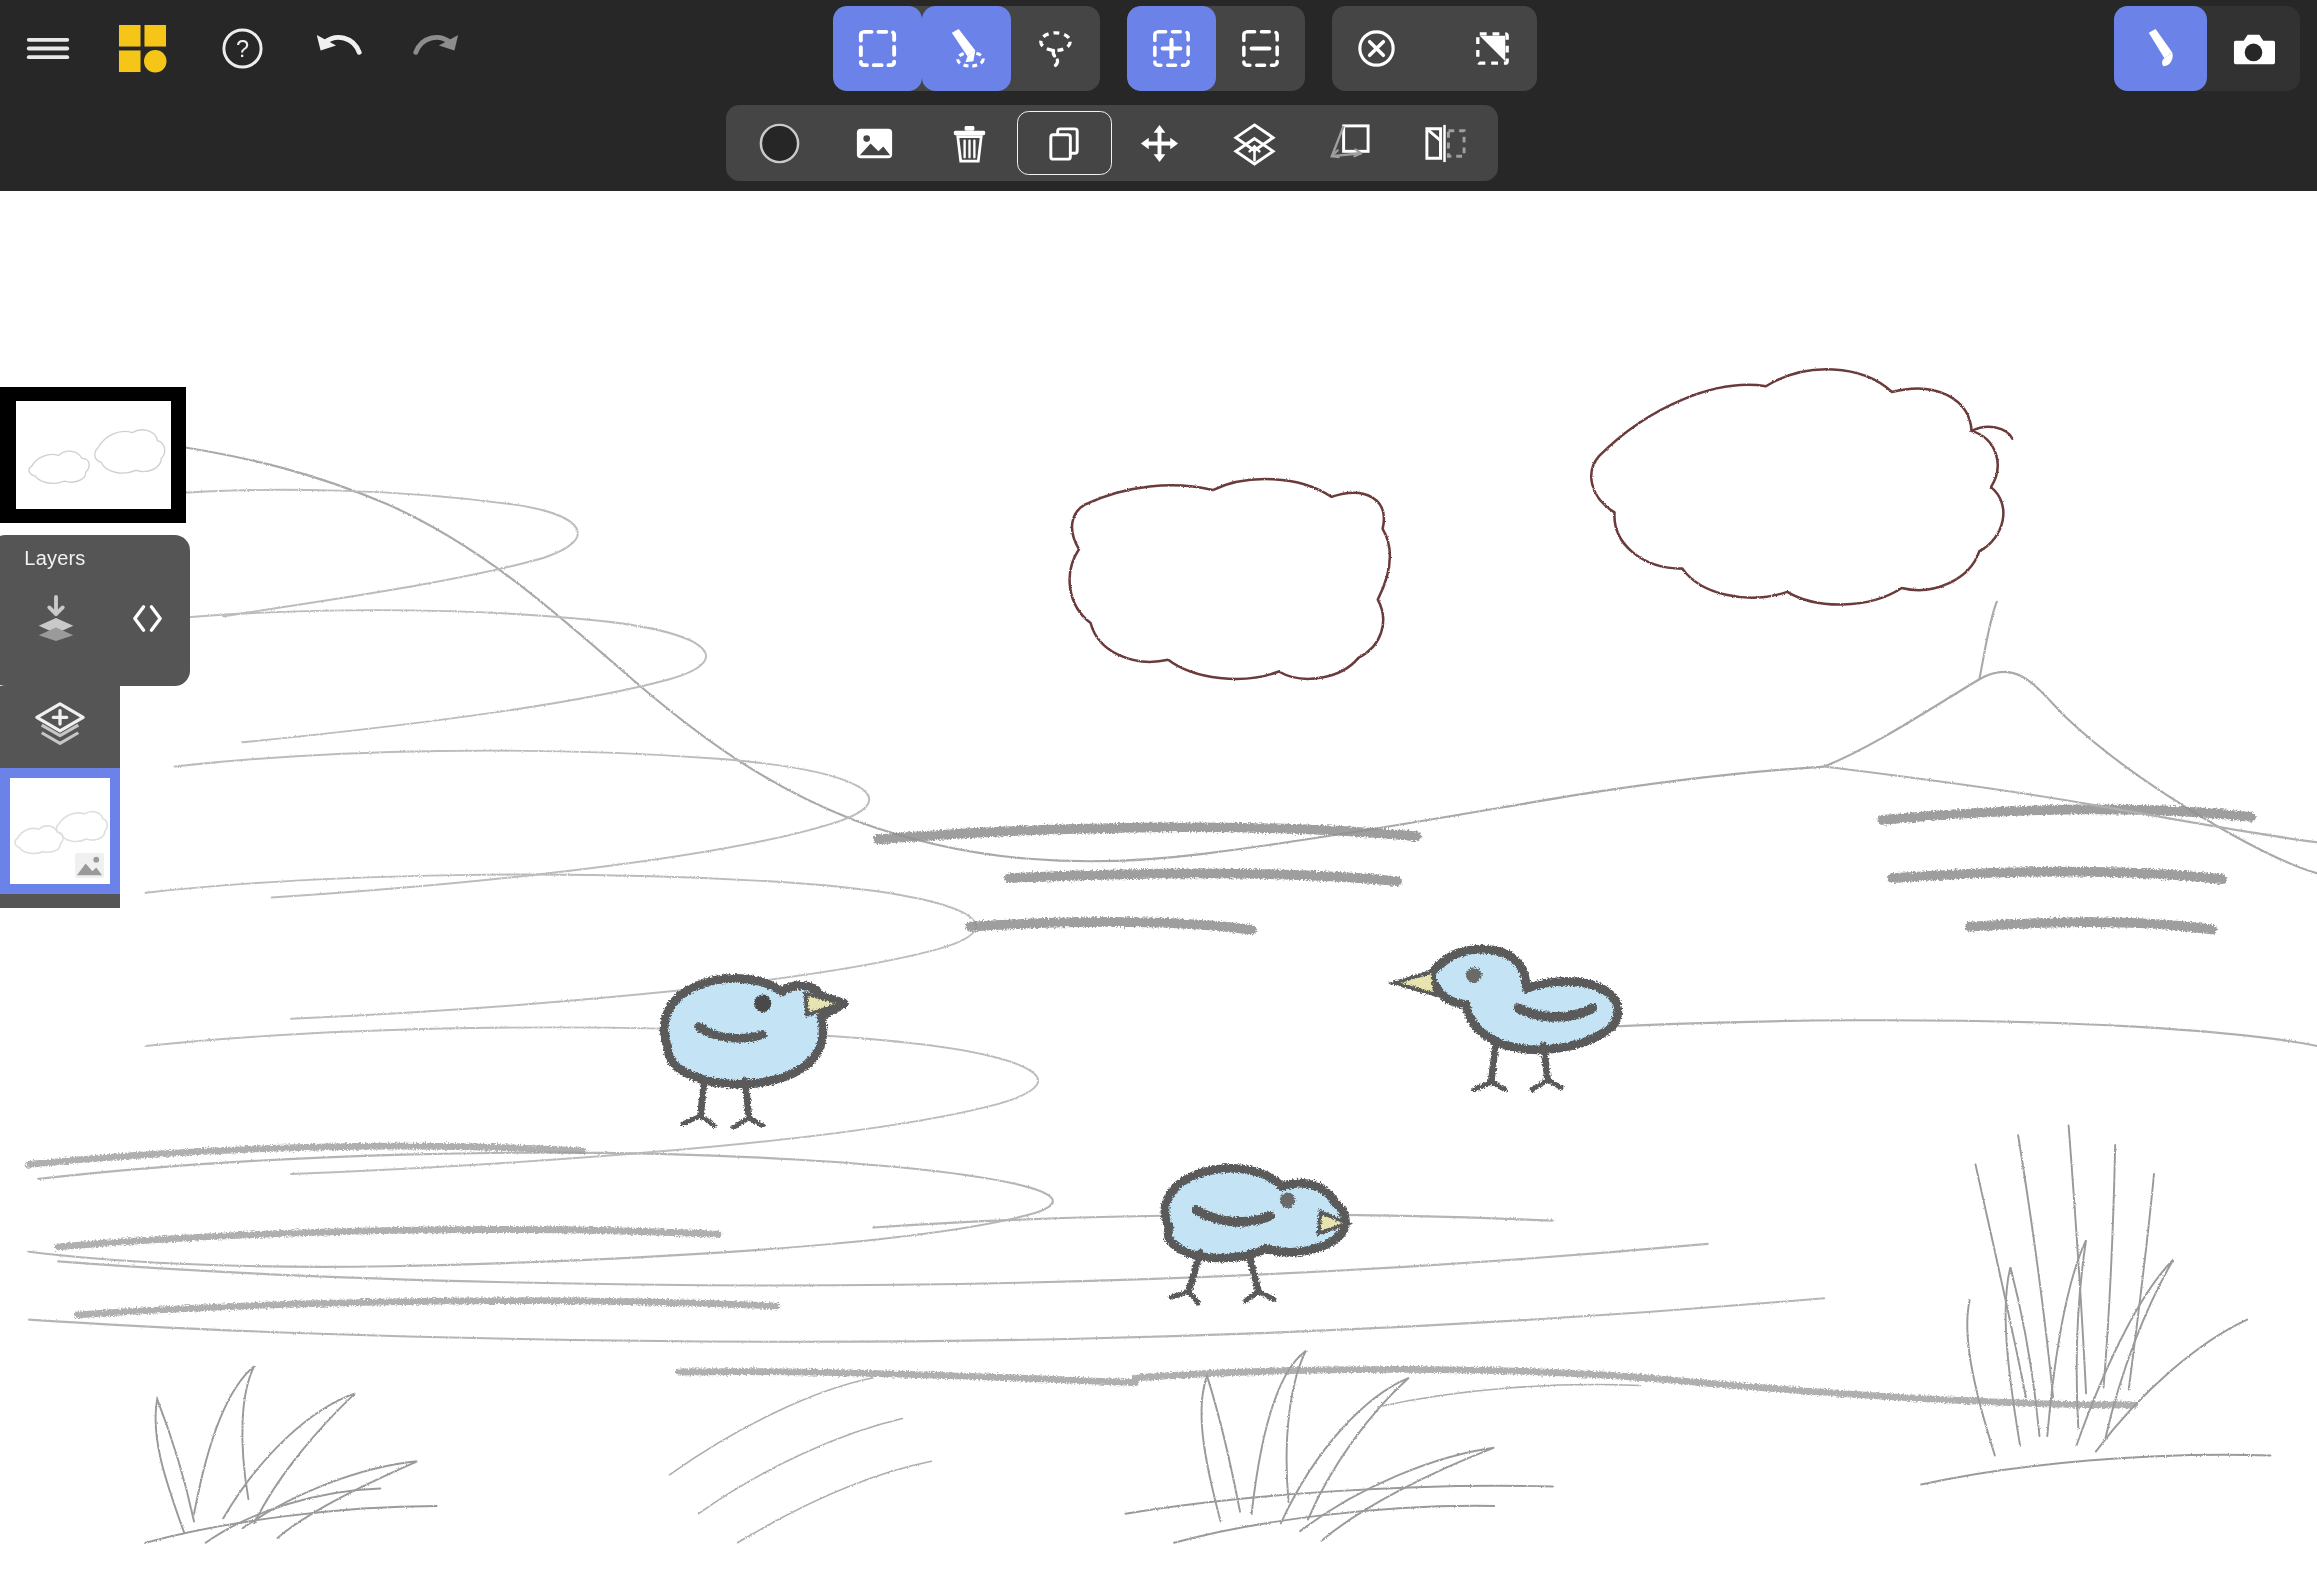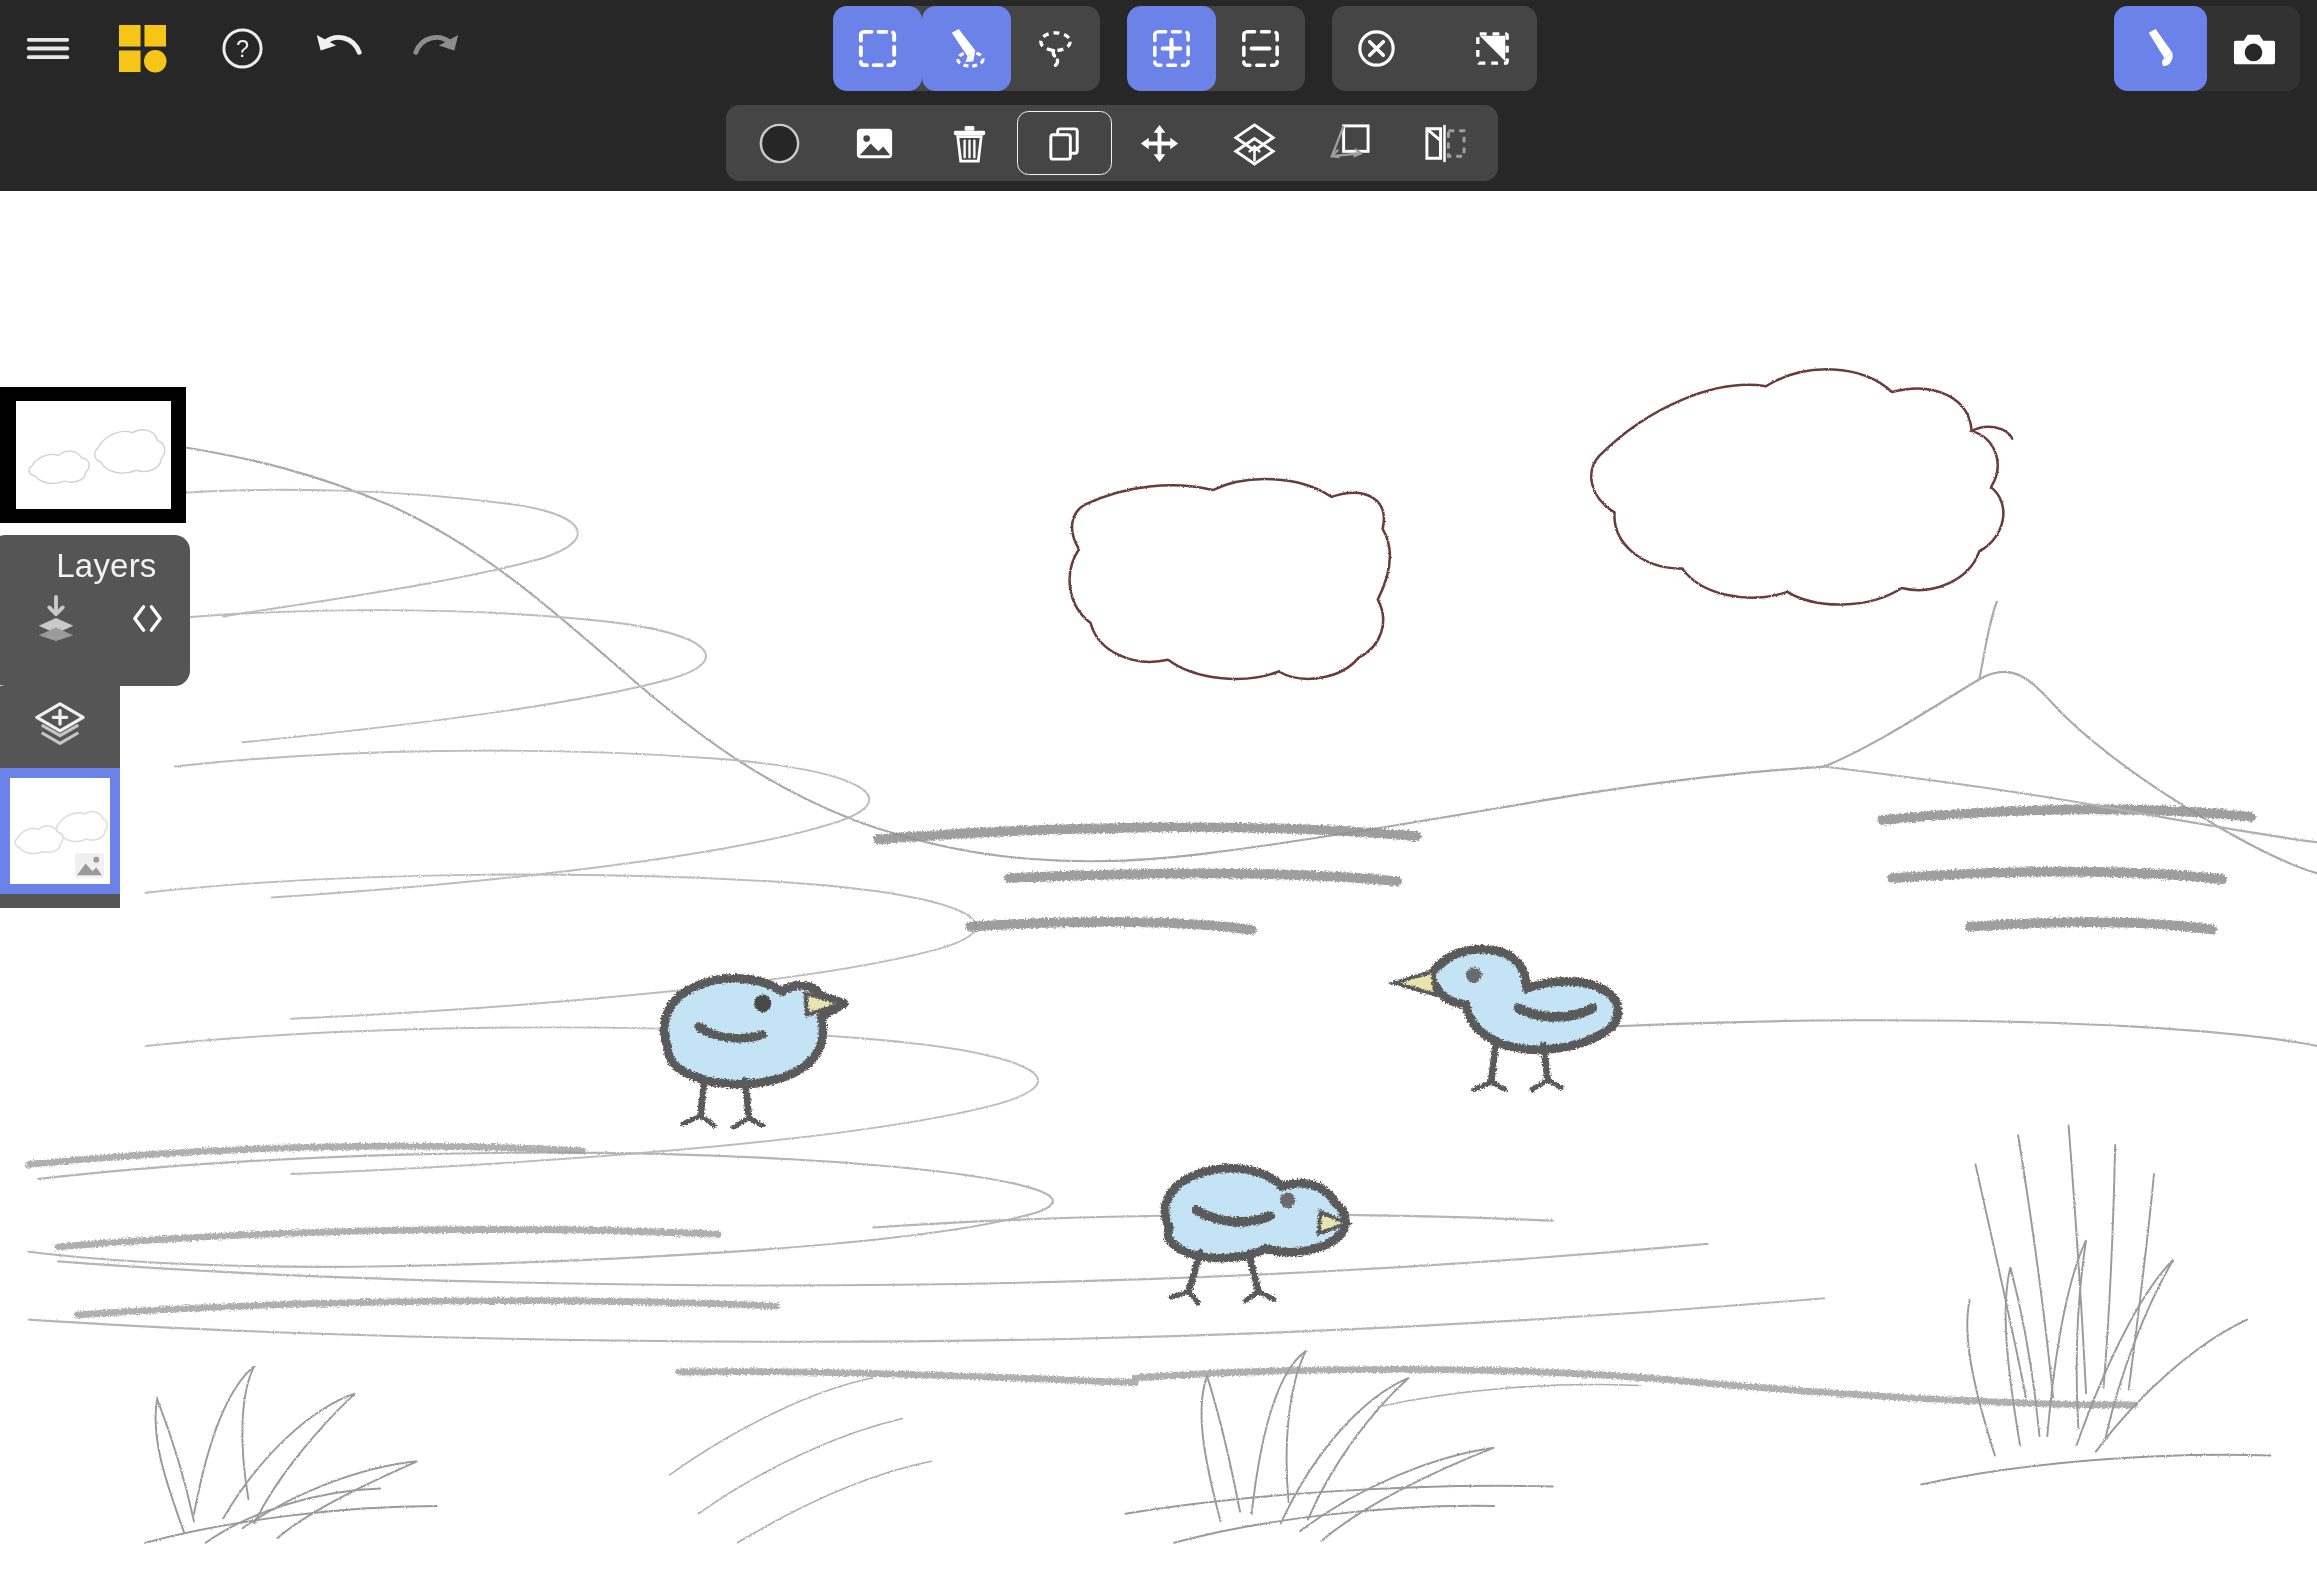--- a/index.html
+++ b/index.html
@@ -105,21 +105,21 @@
 
   #layers-panel {
     position: absolute; left: -9.7px; top: 535px;
     width: 200px; height: 151px;
     background: #555555;
     border-radius: 15.5px;
     z-index: 31;
   }
   #layers-title {
     position: absolute; left: 34px; top: 11.6px;
-    color: #f2f2f2; font-size: 33px; letter-spacing: 0.2px; margin-left: 32px;
+    color: #f2f2f2; font-size: 20px; letter-spacing: 0.2px;
   }
   #merge-down-btn {
     position: absolute; left: 39px; top: 56px;
     width: 54px; height: 54px;
     display: flex; align-items: center; justify-content: center; cursor: pointer;
   }
   #layers-collapse-btn {
     position: absolute; left: 134px; top: 56px;
     width: 47px; height: 54px;
     display: flex; align-items: center; justify-content: center; cursor: pointer;

